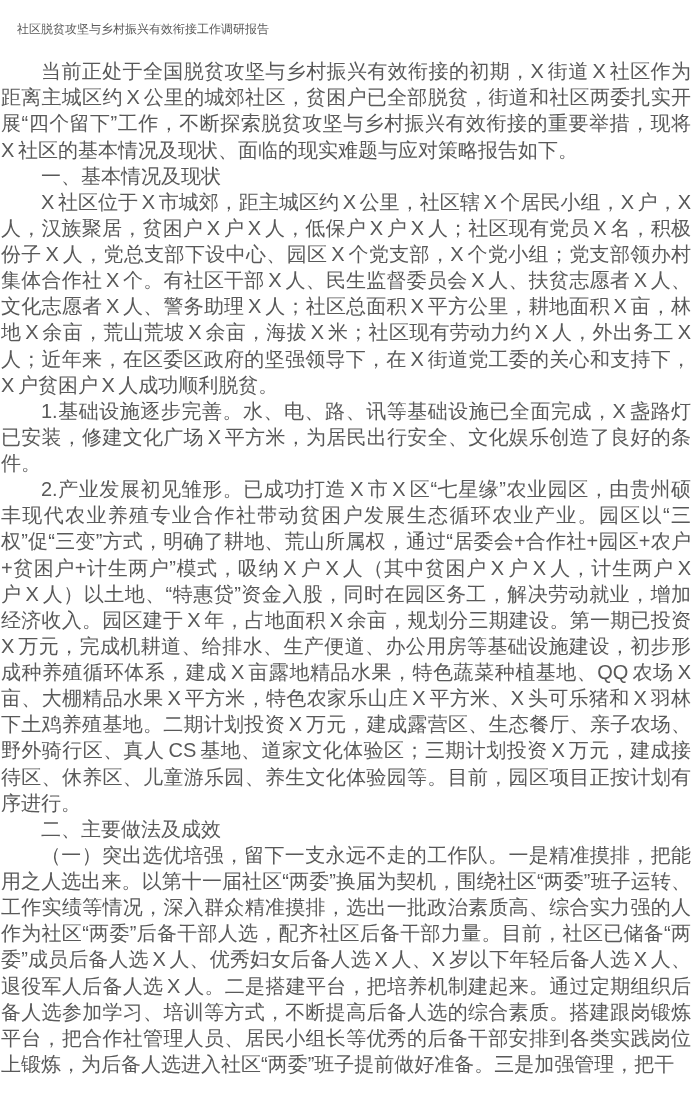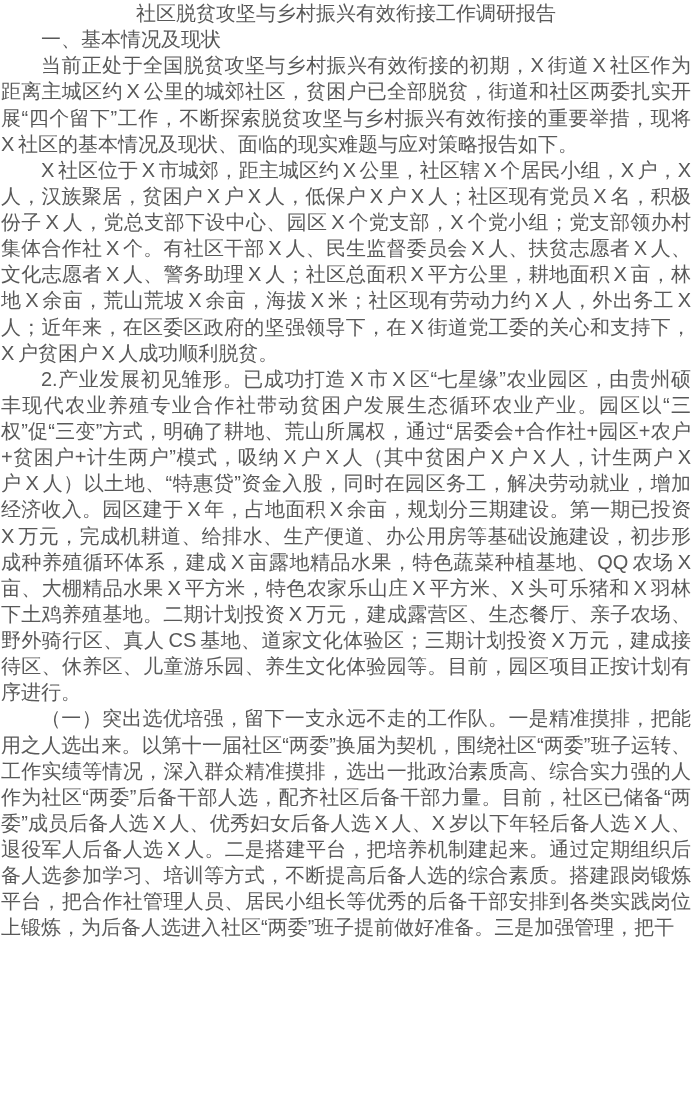--- a/index.html
+++ b/index.html
@@ -19,47 +19,49 @@
     background: #ffffff;
     box-sizing: border-box;
     padding: 0 2px 0 1px;
     font-family: "Liberation Sans", "DejaVu Sans", sans-serif;
     font-size: 20px;
     line-height: 26.12px;
     color: #595959;
     word-spacing: -2px;
   }
   .doc-title {
-    text-align: center;
+    text-align: left;
     text-indent: 0;
-    margin: 0;
+    margin: 16px;
     font-weight: normal;
-    font-size: 20px;
+    font-size: 12px;
   }
   .para {
     margin: 0;
     text-align: justify;
     text-justify: inter-ideograph;
     text-indent: 2em;
     word-break: break-all;
     overflow-wrap: break-word;
   }
 </style>
 </head>
 <body>
 
 <div class="page">
   <h1 class="doc-title">社区脱贫攻坚与乡村振兴有效衔接工作调研报告</h1>
 
+  <p class="para">当前正处于全国脱贫攻坚与乡村振兴有效衔接的初期，X 街道 X 社区作为距离主城区约 X 公里的城郊社区，贫困户已全部脱贫，街道和社区两委扎实开展“四个留下”工作，不断探索脱贫攻坚与乡村振兴有效衔接的重要举措，现将 X 社区的基本情况及现状、面临的现实难题与应对策略报告如下。</p>
+
   <p class="para">一、基本情况及现状</p>
-
-  <p class="para">当前正处于全国脱贫攻坚与乡村振兴有效衔接的初期，X 街道 X 社区作为距离主城区约 X 公里的城郊社区，贫困户已全部脱贫，街道和社区两委扎实开展“四个留下”工作，不断探索脱贫攻坚与乡村振兴有效衔接的重要举措，现将 X 社区的基本情况及现状、面临的现实难题与应对策略报告如下。</p>
 
 
   <p class="para">X 社区位于 X 市城郊，距主城区约 X 公里，社区辖 X 个居民小组，X 户，X 人，汉族聚居，贫困户 X 户 X 人，低保户 X 户 X 人；社区现有党员 X 名，积极份子 X 人，党总支部下设中心、园区 X 个党支部，X 个党小组；党支部领办村集体合作社 X 个。有社区干部 X 人、民生监督委员会 X 人、扶贫志愿者 X 人、文化志愿者 X 人、警务助理 X 人；社区总面积 X 平方公里，耕地面积 X 亩，林地 X 余亩，荒山荒坡 X 余亩，海拔 X 米；社区现有劳动力约 X 人，外出务工 X 人；近年来，在区委区政府的坚强领导下，在 X 街道党工委的关心和支持下，X 户贫困户 X 人成功顺利脱贫。</p>
 
 
+  <p class="para">1.基础设施逐步完善。水、电、路、讯等基础设施已全面完成，X 盏路灯已安装，修建文化广场 X 平方米，为居民出行安全、文化娱乐创造了良好的条件。</p>
 
   <p class="para">2.产业发展初见雏形。已成功打造 X 市 X 区“七星缘”农业园区，由贵州硕丰现代农业养殖专业合作社带动贫困户发展生态循环农业产业。园区以“三权”促“三变”方式，明确了耕地、荒山所属权，通过“居委会+合作社+园区+农户+贫困户+计生两户”模式，吸纳 X 户 X 人（其中贫困户 X 户 X 人，计生两户 X 户 X 人）以土地、“特惠贷”资金入股，同时在园区务工，解决劳动就业，增加经济收入。园区建于 X 年，占地面积 X 余亩，规划分三期建设。第一期已投资 X 万元，完成机耕道、给排水、生产便道、办公用房等基础设施建设，初步形成种养殖循环体系，建成 X 亩露地精品水果，特色蔬菜种植基地、QQ 农场 X 亩、大棚精品水果 X 平方米，特色农家乐山庄 X 平方米、X 头可乐猪和 X 羽林下土鸡养殖基地。二期计划投资 X 万元，建成露营区、生态餐厅、亲子农场、野外骑行区、真人 CS 基地、道家文化体验区；三期计划投资 X 万元，建成接待区、休养区、儿童游乐园、养生文化体验园等。目前，园区项目正按计划有序进行。</p>
 
+  <p class="para">二、主要做法及成效</p>
 
   <p class="para">（一）突出选优培强，留下一支永远不走的工作队。一是精准摸排，把能用之人选出来。以第十一届社区“两委”换届为契机，围绕社区“两委”班子运转、工作实绩等情况，深入群众精准摸排，选出一批政治素质高、综合实力强的人作为社区“两委”后备干部人选，配齐社区后备干部力量。目前，社区已储备“两委”成员后备人选 X 人、优秀妇女后备人选 X 人、X 岁以下年轻后备人选 X 人、退役军人后备人选 X 人。二是搭建平台，把培养机制建起来。通过定期组织后备人选参加学习、培训等方式，不断提高后备人选的综合素质。搭建跟岗锻炼平台，把合作社管理人员、居民小组长等优秀的后备干部安排到各类实践岗位上锻炼，为后备人选进入社区“两委”班子提前做好准备。三是加强管理，把干</p>
 </div>
 
 </body></html>

